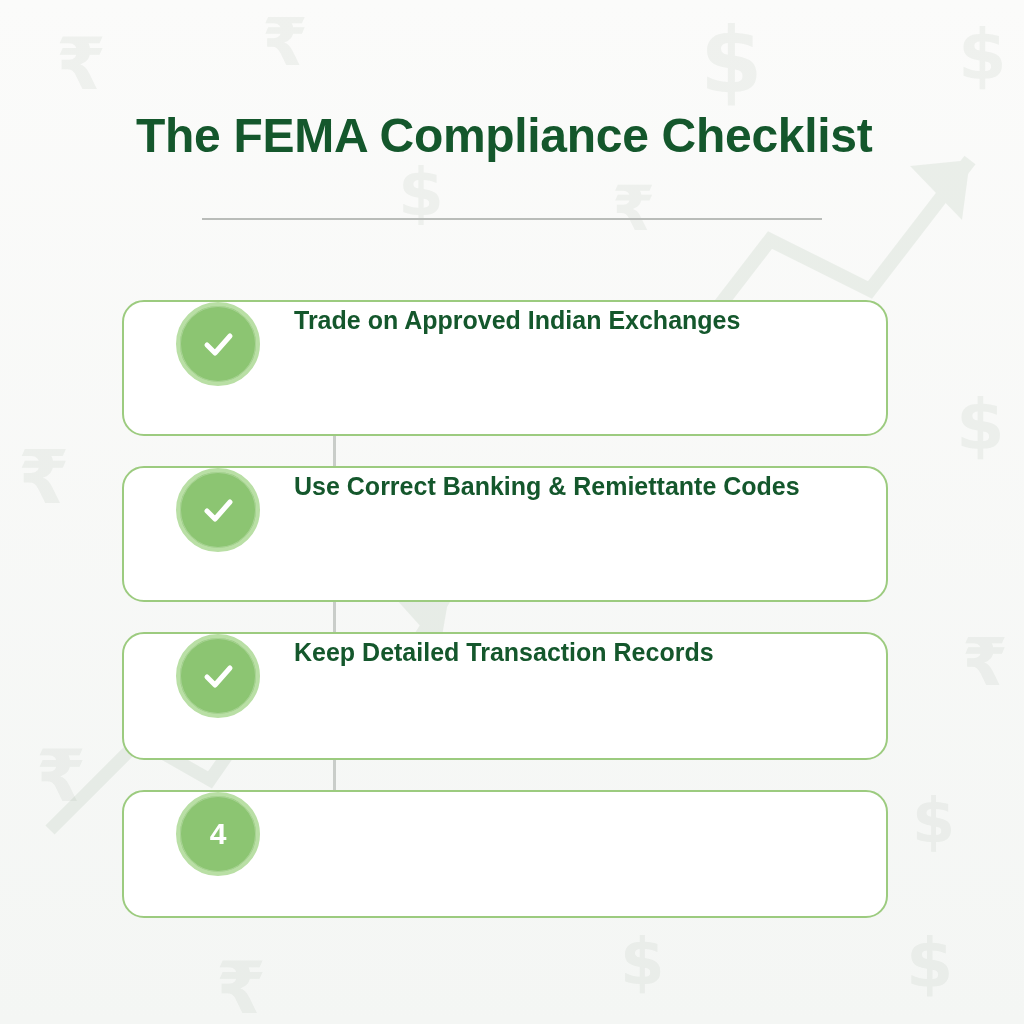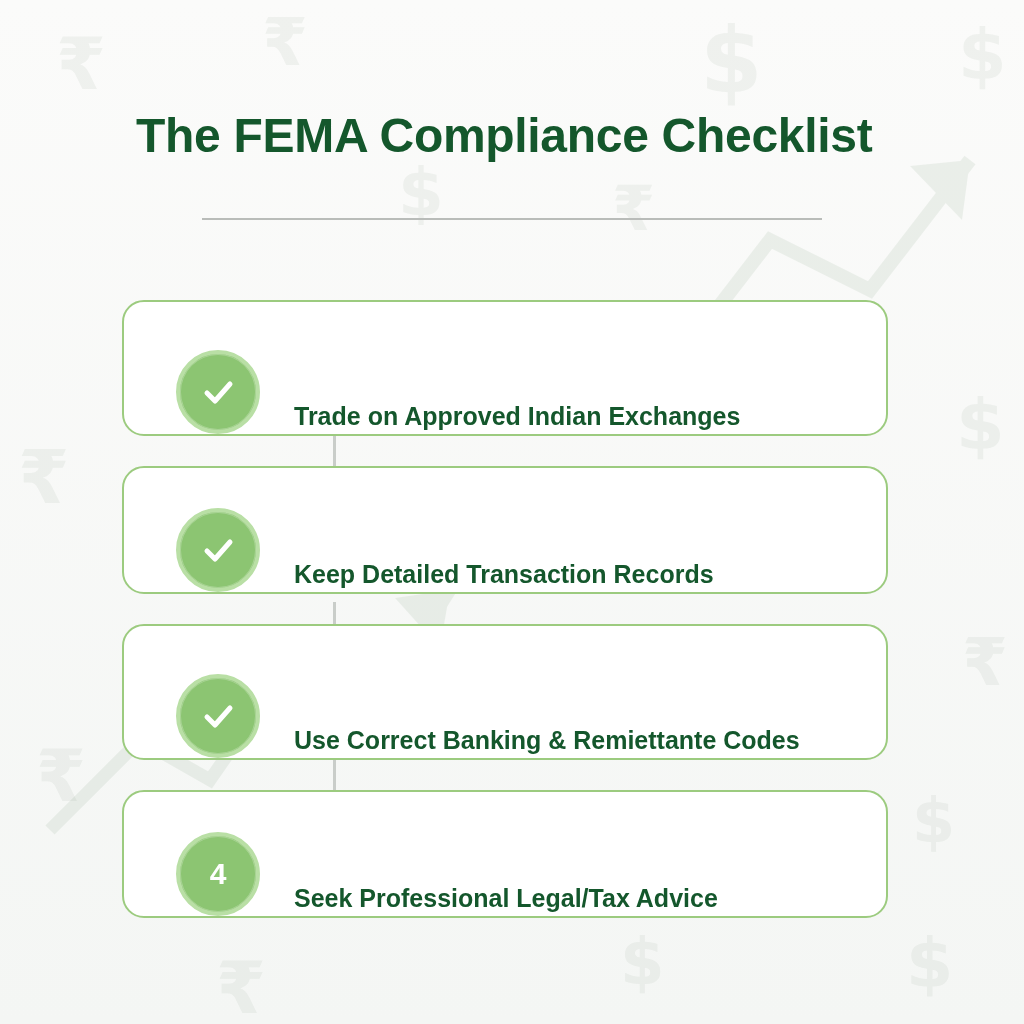--- a/index.html
+++ b/index.html
@@ -77,21 +77,21 @@
   }
 
   .item {
     position: relative;
     box-sizing: border-box;
     width: 766px;
     background: #ffffff;
     border: 2px solid #9ccb7f;
     border-radius: 22px;
     display: flex;
-    align-items: flex-end;
+    align-items: flex-start;
     padding-left: 52px;
     margin-bottom: 30px;
   }
   .item-1 { height: 136px; }
   .item-2 { height: 136px; }
   .item-3 { height: 128px; }
   .item-4 { height: 128px; margin-bottom: 0; }
 
   .badge {
     flex: 0 0 auto;
@@ -164,39 +164,38 @@
 
     <div class="item item-1">
       <div class="badge">
         <svg width="40" height="40" viewBox="0 0 40 40">
           <polyline points="9,21 17,29 32,12" fill="none" stroke="#ffffff" stroke-width="5" stroke-linecap="round" stroke-linejoin="round"></polyline>
         </svg>
       </div>
       <div class="item-text">Trade on Approved Indian Exchanges</div>
     </div>
 
-    <div class="item item-3">
+    <div class="item item-2">
       <div class="badge">
         <svg width="40" height="40" viewBox="0 0 40 40">
           <polyline points="9,21 17,29 32,12" fill="none" stroke="#ffffff" stroke-width="5" stroke-linecap="round" stroke-linejoin="round"></polyline>
         </svg>
       </div>
-      <div class="item-text">Keep Detailed Transaction Records</div>
-    </div>
-
-    <div class="item item-2">
+      <div class="item-text">Use Correct Banking &amp; Remiettante Codes</div>
+    </div>
+
+    <div class="item item-3">
       <div class="badge">
         <svg width="40" height="40" viewBox="0 0 40 40">
           <polyline points="9,21 17,29 32,12" fill="none" stroke="#ffffff" stroke-width="5" stroke-linecap="round" stroke-linejoin="round"></polyline>
         </svg>
       </div>
-      <div class="item-text">Use Correct Banking &amp; Remiettante Codes</div>
+      <div class="item-text">Keep Detailed Transaction Records</div>
     </div>
 
     <div class="item item-4">
       <div class="badge">
         <span class="badge-num">4</span>
       </div>
-      <div class="item-text">Seek Professional Legal/Tax Advice</div>
     </div>
 
   </div>
 </div>
 
 </body></html>

